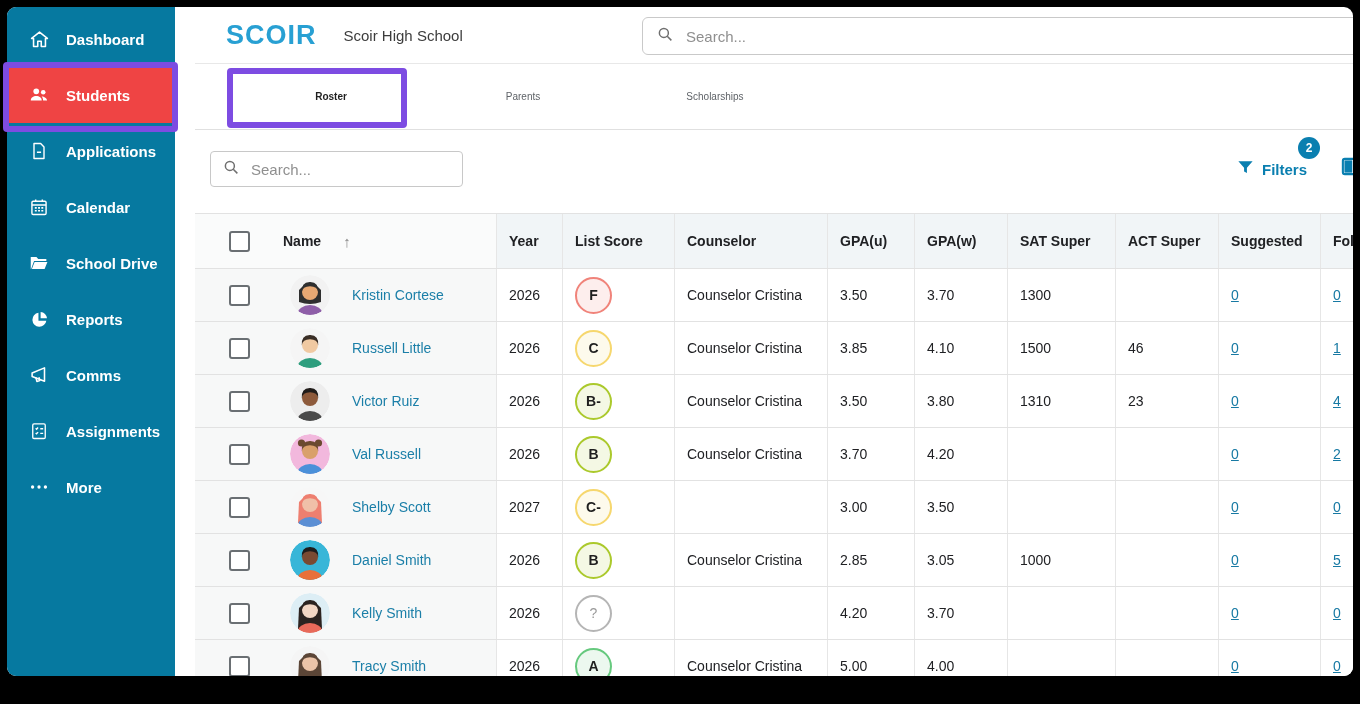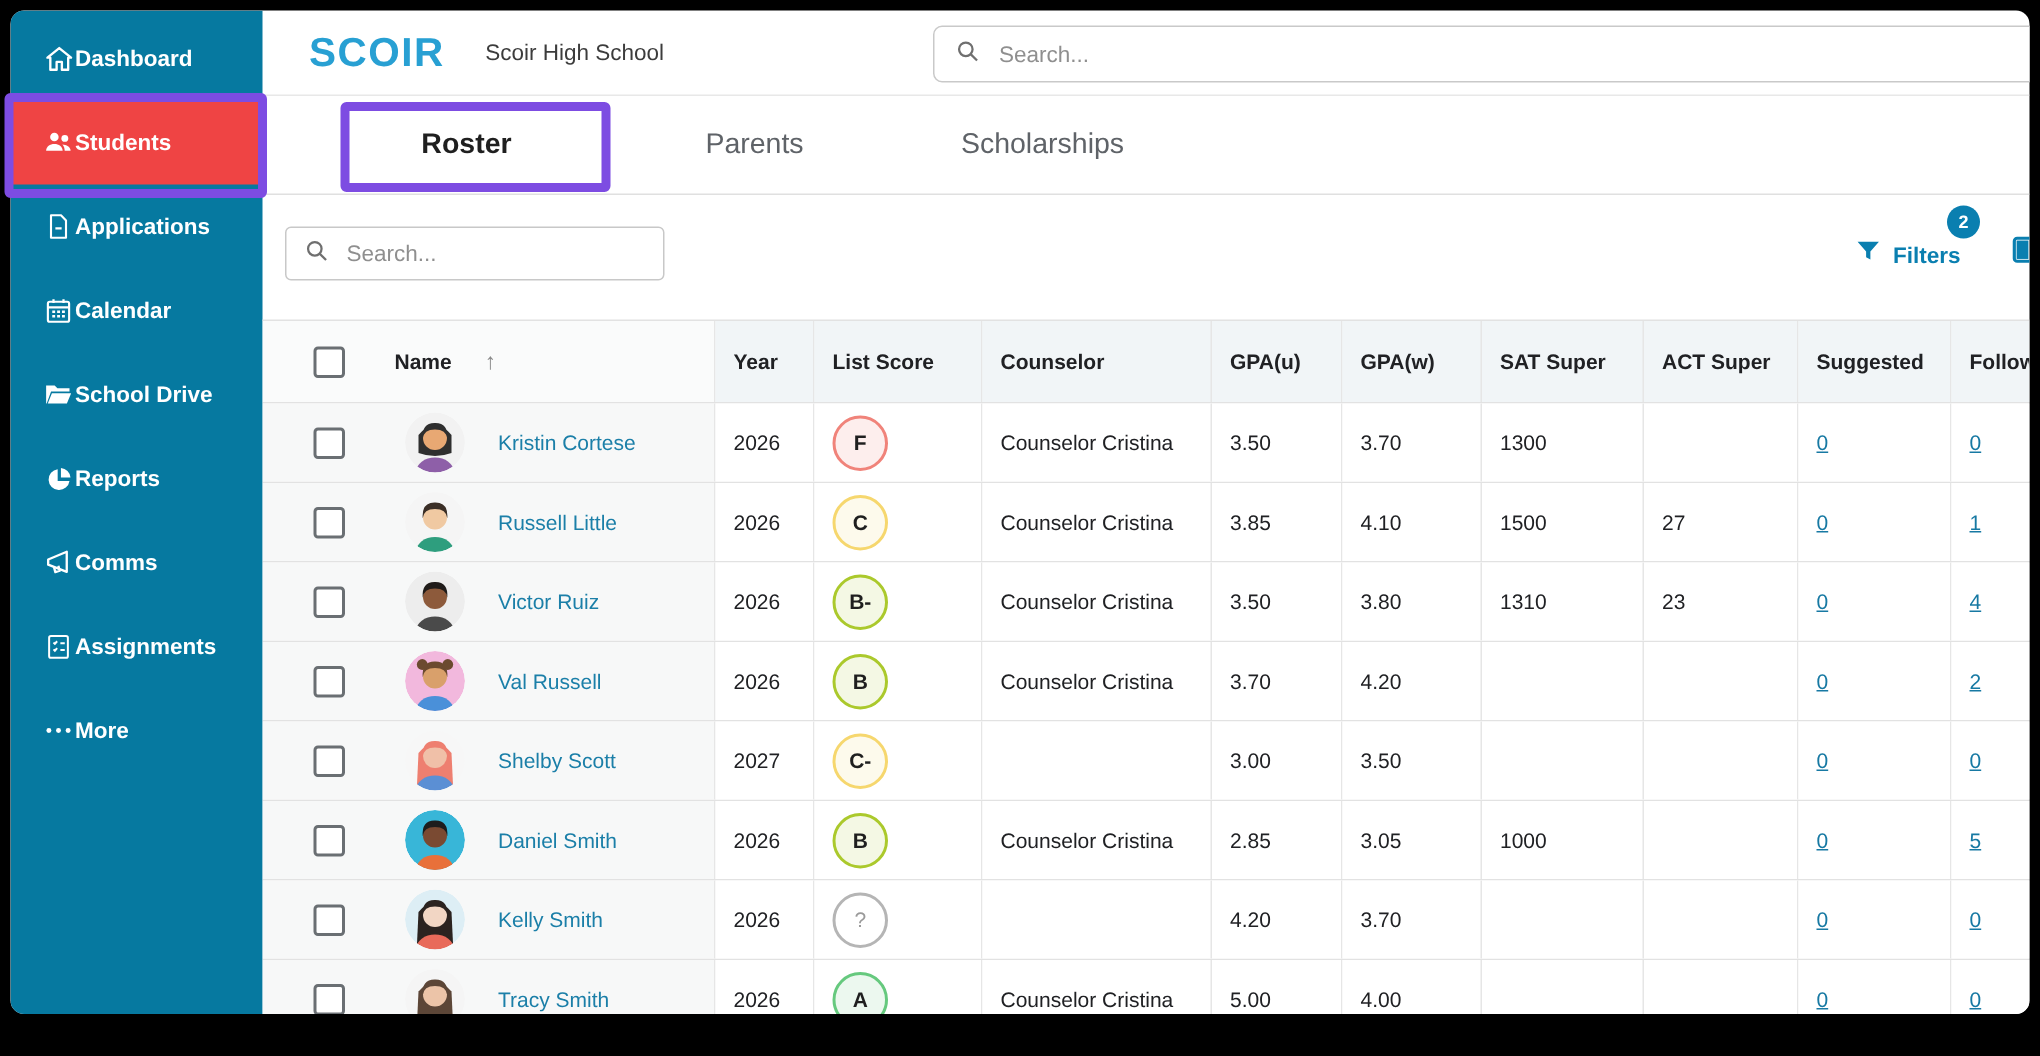--- a/index.html
+++ b/index.html
@@ -7,41 +7,41 @@
     width:1360px;height:704px;background:#000;position:relative;overflow:hidden;
     font-family:"Liberation Sans",sans-serif;
   }
   #window{
     position:absolute;left:7px;top:7px;width:1346px;height:669px;
     background:#fff;border-radius:9px;overflow:hidden;display:flex;
   }
   
   #sidebar{width:168px;flex:0 0 168px;background:#0679a0;padding-top:4px;box-sizing:border-box;}
   .side-item{
-    height:56px;display:flex;align-items:center;padding-left:21px;
+    height:56px;display:flex;align-items:center;gap:16px;padding-left:21px;
     color:#fff;font-size:15px;font-weight:600;cursor:pointer;box-sizing:border-box;
   }
   .side-item.active{background:#0d4a63;}
   .side-item .icn{width:22px;height:22px;display:flex;align-items:center;justify-content:center;}
   
-  #main{flex:1;display:flex;flex-direction:column;position:relative;min-width:0;}
+  #main{flex:1;display:flex;flex-direction:column;position:relative;min-width:0;margin-left:20px;}
   #topbar{height:56px;border-bottom:1px solid #e8e8e8;position:relative;display:flex;align-items:center;flex:0 0 56px;}
   #logo{font-size:27px;font-weight:800;letter-spacing:1px;margin-left:31px;}
   #school-name{font-size:15px;color:#3c3c3c;margin-left:27px;font-weight:500;}
   #topbar-search{
     position:absolute;left:447px;right:-12px;top:10px;height:38px;border:1px solid #c9c9c9;
     border-radius:6px;display:flex;align-items:center;padding-left:13px;gap:10px;background:#fff;box-sizing:border-box;
   }
   #topbar-search input, #toolbar-search input{
     border:none;outline:none;font-size:15px;color:#444;flex:1;background:transparent;
     font-family:"Liberation Sans",sans-serif;
   }
   #topbar-search input::placeholder, #toolbar-search input::placeholder{color:#8f8f8f;}
   #tabsrow{height:66px;border-bottom:1px solid #e0e0e0;display:flex;align-items:stretch;padding-left:40px;flex:0 0 66px;box-sizing:border-box;}
-  .tab{width:192px;display:flex;align-items:center;justify-content:center;font-size:19px;color:#5f6368;cursor:pointer;}
+  .tab{width:192px;display:flex;align-items:center;justify-content:center;font-size:10px;color:#5f6368;cursor:pointer;}
   .tab.active{color:#1f1f1f;font-weight:700;}
   #toolbar{height:83px;position:relative;flex:0 0 83px;}
   #toolbar-search{
     position:absolute;left:15px;top:21px;width:253px;height:36px;border:1px solid #c8c8c8;border-radius:4px;
     display:flex;align-items:center;padding-left:11px;gap:9px;box-sizing:border-box;background:#fff;
   }
   #filters-btn{position:absolute;right:46px;top:28px;display:flex;align-items:center;gap:7px;cursor:pointer;}
   #filters-label{font-size:15px;font-weight:700;}
   #filters-badge{
     position:absolute;right:33px;top:7px;width:22px;height:22px;border-radius:50%;
@@ -311,21 +311,21 @@
             <a class="name-link">Russell Little</a>
           </div>
           <div class="tcell">2026</div>
           <div class="tcell">
             <div class="score-circle score-yellow">C</div>
           </div>
           <div class="tcell">Counselor Cristina</div>
           <div class="tcell">3.85</div>
           <div class="tcell">4.10</div>
           <div class="tcell">1500</div>
-          <div class="tcell">27</div>
+          <div class="tcell">46</div>
           <div class="tcell">
             <a class="count-link">0</a>
           </div>
           <div class="tcell">
             <a class="count-link">1</a>
           </div>
         </div>
         <div class="trow body">
           <div class="tcell namecell">
             <div class="checkbox"></div>

